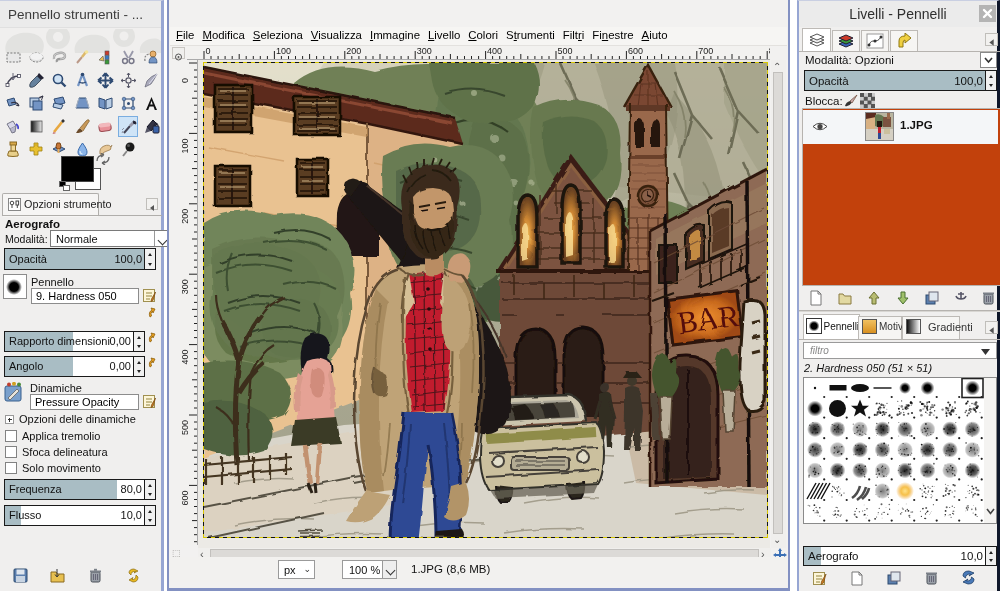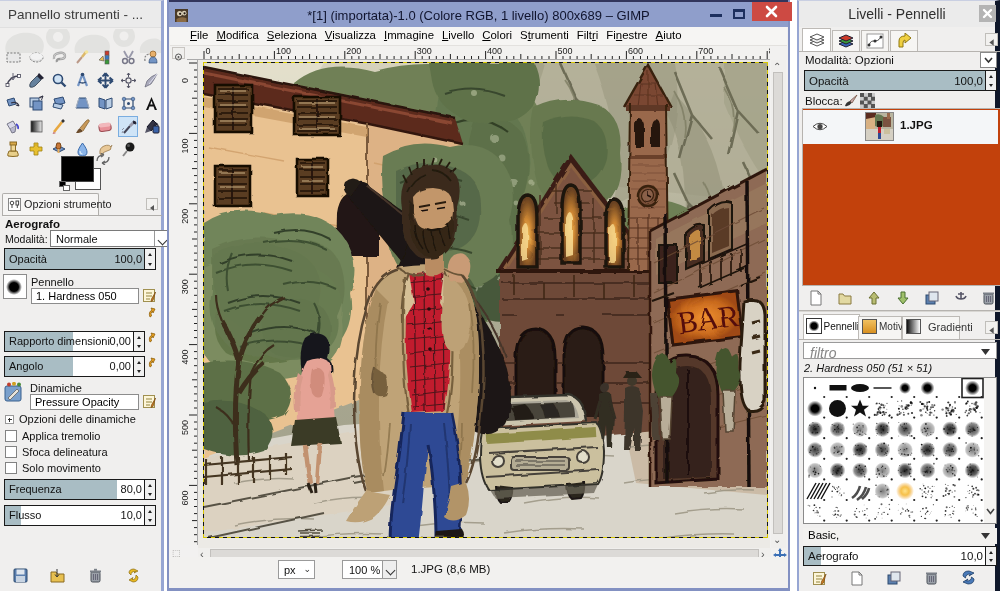--- a/index.html
+++ b/index.html
@@ -24,28 +24,28 @@
 
 #main{left:167px;top:0;width:623px;height:591px;background:#f2f1f0;border-left:2px solid #8391c2;border-right:2px solid #8391c2;border-bottom:3px solid #8391c2}
 #mtitle{position:absolute;left:0;top:0;right:0;height:27px;background:#8f9ecb;border-top:2px solid #32355c}
 #mtitle .t{position:absolute;left:0;right:0;top:5.5px;text-align:center;font-size:13px;color:#10142e}
 #menubar{position:absolute;left:1px;top:27px;right:1px;height:19px;background:#f6f5f3;border-bottom:1px solid #e3e1de;font-size:12px;color:#000}
 #menubar span{margin-right:0px;padding:2px 4px;display:inline-block;font-size:11.4px}
 #menubar u{text-decoration:underline}
 
 #statusbar{position:absolute;left:1px;right:1px;bottom:6px;height:25px;background:#f2f1ef;font-size:11.5px;color:#111}
 
-#right{left:797px;top:0;width:203px;height:591px;background:#f0efee;border-left:2px solid #97a6d3;border-top:1px solid #c9cfe2;border-right:5px solid #0f172a}
+#right{left:797px;top:0;width:203px;height:591px;background:#f0efee;border-left:2px solid #97a6d3;border-top:1px solid #c9cfe2;border-right:3px solid #0f172a}
 #right .title{height:26px;background:#ebebeb;color:#2f2f2f;font-size:14px;line-height:26px;text-align:center}
 .tab{position:absolute;background:#f6f5f3;border:1px solid #bdbab6;border-bottom:none}
 .tab.active{background:#fff}
 </style></head>
 <body>
 <div id="left" class="abs">
-  <div class="title">Pannello strumenti - ...</div>
+  <div class="title">Pennello strumenti - ...</div>
 
   <svg class="abs" style="left:0;top:28px" width="161" height="24" viewBox="0 0 161 24">
     <g fill="#e2e2e0">
         <path d="M6 24 C2 10 16 2 30 4 C44 6 46 16 42 24 Z"></path>
         <circle cx="58" cy="8" r="12"></circle>
         <circle cx="58" cy="8" r="5" fill="#f0efee"></circle>
         <path d="M75 24 C72 12 84 4 98 6 C110 8 112 18 108 24 Z"></path>
         <circle cx="124" cy="7" r="11"></circle>
         <circle cx="124" cy="7" r="4.5" fill="#f0efee"></circle>
         <path d="M140 24 C138 14 148 8 158 10 L161 12 L161 24 Z"></path>
@@ -328,21 +328,21 @@
           <radialGradient id="bdot">
             <stop offset="0" stop-color="#000"></stop>
             <stop offset="55%" stop-color="#000"></stop>
             <stop offset="100%" stop-color="#000" stop-opacity="0"></stop>
           </radialGradient>
         </defs>
         <circle cx="10" cy="12" r="8" fill="url(#bdot)"></circle>
       </svg></div>
   <div class="lbl" style="left:31px;top:275px">Pennello</div>
   <div class="ibox" style="left:31px;top:287px;width:108px;height:16px">
-      <span style="position:absolute;left:4px;top:1px;font-size:11px">1. Hardness 050</span>
+      <span style="position:absolute;left:4px;top:1px;font-size:11px">9. Hardness 050</span>
     </div>
   <svg class="abs" style="left:143px;top:287px" width="14" height="15" viewBox="0 0 14 15">
       <rect x="0.5" y="1.5" width="11" height="12" fill="#fdf6d8" stroke="#a09050"></rect>
       <path d="M3 5 h6 M3 8 h6 M3 11 h4" stroke="#958540" stroke-width="1"></path>
       <path d="M12.5 4 L8.5 11 L8 13.5 L10 12.5 Z" fill="#c87820" stroke="#7a4a10" stroke-width=".7"></path>
     </svg>
 
   <svg class="abs" style="left:147px;top:305px" width="14" height="14" viewBox="0 0 14 14">
       <path d="M3 11 Q1 6 5 4 L4 2 L8 3 L6 7 L5.5 5 Q3 7 4.5 10 Z" fill="#e8a020" stroke="#91610a" stroke-width=".8"></path>
     </svg>
@@ -422,40 +422,22 @@
         <path d="M5.5 6 V12 M7.5 6 V12 M9.5 6 V12" stroke="#667"></path>
       </g>
     <g transform="translate(114,0)">
         <path d="M3 5 Q3 1 8 1 L12 3 L8 5 L9.5 3.5 Q5 3 5 7 Z" fill="#e8b820" stroke="#8a6a10" stroke-width=".7"></path>
         <path d="M12 9 Q12 14 7 14 L3 12 L7 9.5 L6 11.5 Q10 12 10 7 Z" fill="#e8b820" stroke="#8a6a10" stroke-width=".7"></path>
       </g>
   </svg>
 </div>
 
 <div id="main" class="abs">
-  <div id="mtitle">
-    <svg class="abs" style="left:6px;top:7px" width="13" height="13" viewBox="0 0 17 17">
-        <rect x="0" y="0" width="17" height="17" fill="#4a3a28"></rect>
-        <circle cx="6" cy="6" r="3.4" fill="#d8cdb5"></circle>
-        <circle cx="12" cy="5.4" r="3" fill="#d8cdb5"></circle>
-        <circle cx="6.7" cy="6.3" r="1.5" fill="#201610"></circle>
-        <circle cx="12.5" cy="5.7" r="1.4" fill="#201610"></circle>
-        <path d="M2 13 Q8 9 15 12 L15 17 L2 17 Z" fill="#8a6a43"></path>
-      </svg>
-    <div class="t">*[1] (importata)-1.0 (Colore RGB, 1 livello) 800x689 – GIMP</div>
-    <div class="abs" style="left:541px;top:12px;width:12px;height:2.5px;background:#1d2f5e"></div>
-    <div class="abs" style="left:564px;top:7px;width:12px;height:10px;border:2px solid #1d2f5e;border-top-width:3px"></div>
-    <div class="abs" style="left:583px;top:0;width:40px;height:19px;background:#cd4a43">
-      <svg class="abs" style="left:13px;top:3px" width="13" height="13" viewBox="0 0 13 13">
-          <path d="M2 2 L11 11 M11 2 L2 11" stroke="#fff" stroke-width="2.6" stroke-linecap="round"></path>
-        </svg>
-    </div>
-  </div>
   <div id="menubar">
-    <span style="margin-left:16px"><u>F</u>ile</span><span><u>M</u>odifica</span><span><u>S</u>eleziona</span><span><u>V</u>isualizza</span><span><u>I</u>mmagine</span><span><u>L</u>ivello</span><span><u>C</u>olori</span><span>S<u>t</u>rumenti</span><span>Filt<u>r</u>i</span><span>Fi<u>n</u>estre</span><span><u>A</u>iuto</span>
+    <span style="margin-left:2px"><u>F</u>ile</span><span><u>M</u>odifica</span><span><u>S</u>eleziona</span><span><u>V</u>isualizza</span><span><u>I</u>mmagine</span><span><u>L</u>ivello</span><span><u>C</u>olori</span><span>S<u>t</u>rumenti</span><span>Filt<u>r</u>i</span><span>Fi<u>n</u>estre</span><span><u>A</u>iuto</span>
   </div>
   <div id="mwin-inner">
 
     <div class="abs" style="left:3px;top:47px;width:13px;height:12px;background:#f0efed;border:1px solid #c9c6c2">
       <svg width="11" height="10" viewBox="0 0 11 10">
           <circle cx="5.5" cy="5" r="3" fill="none" stroke="#555" stroke-width="1"></circle>
           <circle cx="5.5" cy="5" r="1" fill="#555"></circle>
         </svg>
     </div>
 
@@ -1215,21 +1197,21 @@
   <div class="lbl" style="left:80px;top:320px;font-size:10px;color:#333">Motivi</div>
   <div class="tab" style="left:103px;top:315px;width:58px;height:23px"></div>
   <div class="abs" style="left:107px;top:318px;width:15px;height:15px;background:linear-gradient(90deg,#111,#fff);border:1px solid #555"></div>
   <div class="lbl" style="left:129px;top:320px;font-size:11px;color:#333">Gradienti</div>
   <div class="abs" style="left:186px;top:320px;width:13px;height:13px;border:1px solid #c0beba;background:#f2f1ef"><svg width="11" height="11" viewBox="0 0 10 10">
         <path d="M7 2 L3 5 L7 8 Z" fill="#555"></path>
       </svg></div>
   <div class="abs" style="left:0;top:337.5px;width:203px;height:1px;background:#b6b3af"></div>
 
   <div class="ibox" style="left:4px;top:341px;width:194px;height:17px;border-color:#9a9a9a">
-      <span style="position:absolute;left:6px;top:2px;font-size:14px;font-style:italic;color:#888">filtro</span>
+      <span style="position:absolute;left:6px;top:2px;font-size:10px;font-style:italic;color:#888">filtro</span>
       <svg class="abs" style="right:6px;top:6px" width="9" height="6" viewBox="0 0 9 6">
         <path d="M0 0 L9 0 L4.5 6 Z" fill="#333"></path>
       </svg>
     </div>
   <div class="lbl" style="left:5px;top:361px;font-style:italic;font-size:11px">2. Hardness 050 (51 × 51)</div>
 
   <div class="abs" style="left:4px;top:376px;width:194px;height:147px;background:#fff;border:1px solid #8a8a8a">
     <svg id="brushgrid" class="abs" style="left:0;top:0" width="180" height="145" viewBox="0 0 180 145">
         <defs>
           <radialGradient id="soft">
@@ -2094,26 +2076,20 @@
           <circle cx="177.7" cy="142.60000000000002" r="1.1"></circle>
         </g>
       </svg>
     <div class="abs" style="left:180px;top:0;width:12px;height:145px;background:#f4f3f1">
         <svg class="abs" style="left:1px;top:128px" width="11" height="11" viewBox="0 0 11 11">
           <path d="M2 3 L5.5 7.5 L9 3" fill="none" stroke="#444" stroke-width="1.6"></path>
         </svg>
       </div>
   </div>
 
-  <div class="abs" style="left:4px;top:527px;width:194px;height:16px;background:#f2f1ef">
-      <span style="position:absolute;left:5px;top:1px;font-size:11.5px">Basic,</span>
-      <svg class="abs" style="right:7px;top:5px" width="9" height="6" viewBox="0 0 9 6">
-        <path d="M0 0 L9 0 L4.5 6 Z" fill="#333"></path>
-      </svg>
-    </div>
   <div class="gslider" style="left:4px;top:545px;width:194px;height:20px;border-width:1.5px">
       <div class="fill" style="width:17px"></div>
       <span class="lab" style="font-size:11.5px">Aerografo</span>
       <span class="val" style="font-size:11.5px">10,0</span>
       <div class="spin"></div>
     </div>
 
   <svg class="abs" style="left:14px;top:569px" width="175" height="16" viewBox="0 0 175 16">
     <g>
         <rect x="0.5" y="2.5" width="11" height="12" fill="#fdf6d8" stroke="#a09050"></rect>

